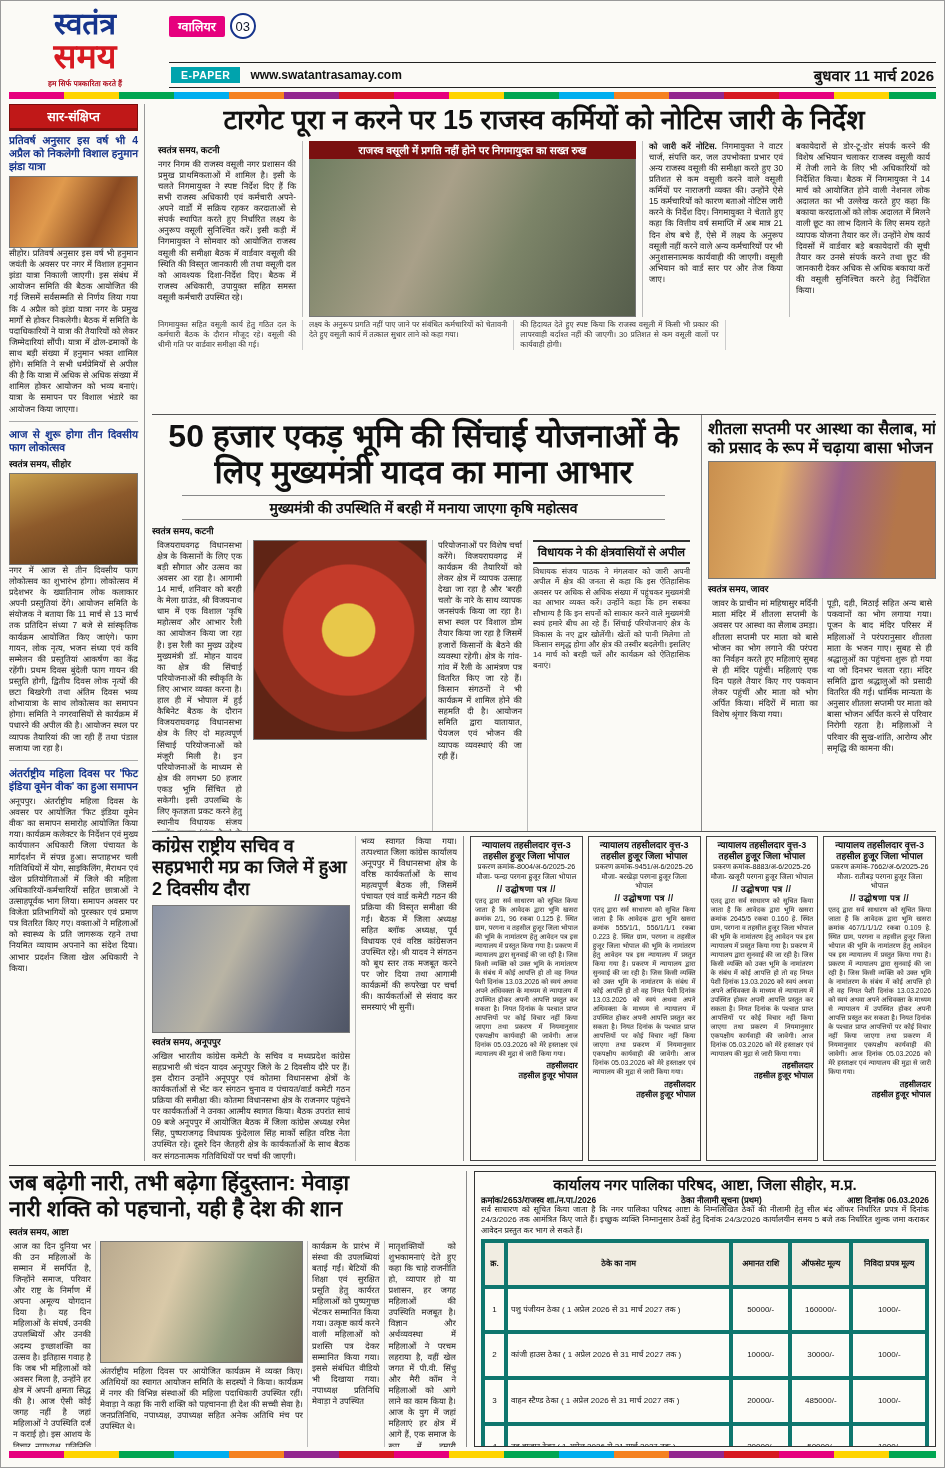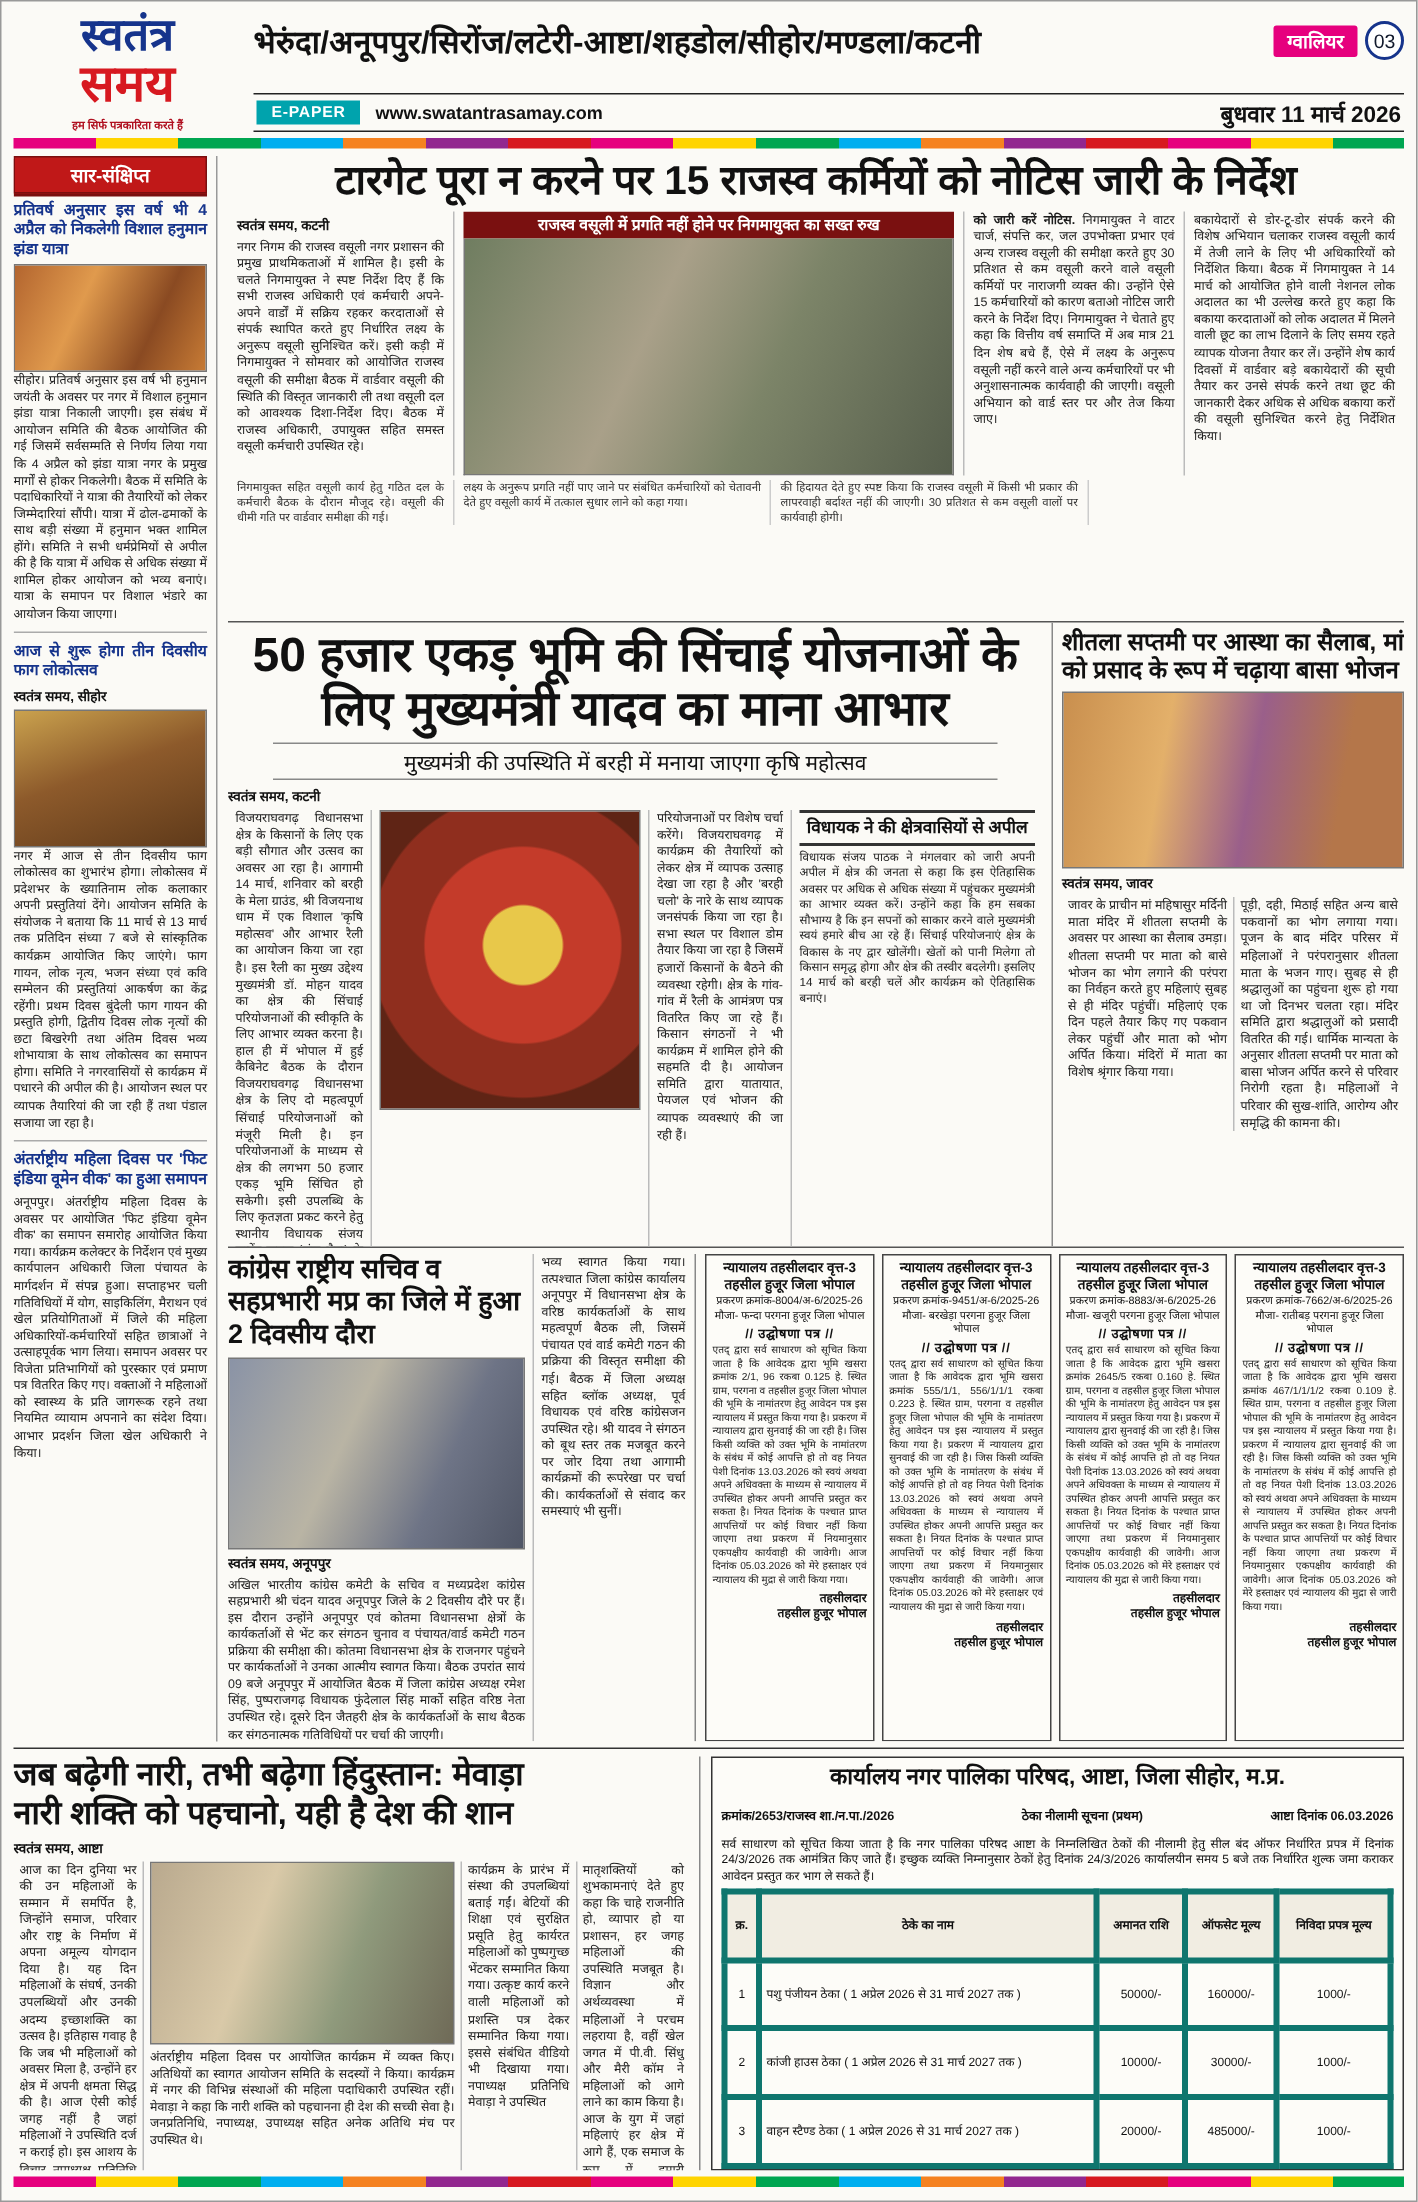--- a/index.html
+++ b/index.html
@@ -46,21 +46,21 @@
 .s1-photo{padding:0 6px}
 .cap-bar{background:#7a1010;color:#fff;font-size:10.5px;font-weight:bold;text-align:center;padding:3px 4px;line-height:1.2}
 .ph-meeting{height:158px;background:linear-gradient(115deg,#6f7d60,#a9a089 38%,#7c8468 62%,#565e4c);border-top:none}
 .s1-caps{display:grid;grid-template-columns:150px 1fr 1fr 1fr;gap:0;margin-top:3px}
 .s1-caps>*{padding:0 6px}
 .s1-caps>*+*{border-left:1px solid #ccc}
 
 .row2{display:grid;grid-template-columns:1fr 234px;gap:0;height:418px;overflow:hidden;border-bottom:1.5px solid #555}
 .story2{padding:4px 6px 0 0;border-right:1px solid #888;padding-right:6px;overflow:hidden}
 .hl2{font-size:32px;line-height:1.12;font-weight:800;text-align:center}
-.subhead{font-size:14px;font-weight:400;text-align:center;border-top:1px solid #888;border-bottom:1px solid #888;padding:2px 0;margin:4px 30px}
+.subhead{font-size:14px;font-weight:700;text-align:center;border-top:1px solid #888;border-bottom:1px solid #888;padding:2px 0;margin:4px 30px}
 .s2-grid{display:grid;grid-template-columns:1fr 185px 1fr 168px;gap:0;margin-top:2px}
 .s2-grid>*{padding:0 5px;overflow:hidden}
 .s2-grid>*+*{border-left:1px solid #bbb}
 .ph-garland{height:200px;background:radial-gradient(circle at 55% 45%,#e8c84a 0 18%,#c43b2a 19% 45%,#8f2e1e 46% 70%,#5f2415 71%);margin-bottom:3px}
 .appeal-t{font-size:11.5px;font-weight:800;text-align:center;border-top:2px solid #333;border-bottom:2px solid #333;padding:3px 1px;margin-bottom:3px;line-height:1.25}
 
 .story3{padding:4px 0 0 6px;overflow:hidden}
 .hl3{font-size:16px;line-height:1.2;font-weight:800;text-align:justify;margin-bottom:4px}
 .ph-temple{height:118px;background:linear-gradient(100deg,#c98f4e,#e3b06a 30%,#9a5f8a 55%,#b4764a 80%);margin-bottom:3px}
 .cols2{display:grid;grid-template-columns:1fr 1fr;gap:0}
@@ -87,21 +87,21 @@
 .bottom{display:grid;grid-template-columns:1fr 462px;gap:7px;height:282px;overflow:hidden;padding-top:5px}
 .story5{border-right:1px solid #888;padding-right:6px;overflow:hidden}
 .hl5{font-size:21.5px;line-height:1.2;font-weight:800}
 .s5-grid{display:grid;grid-template-columns:86px 212px 1fr 1fr;gap:0;margin-top:2px}
 .s5-grid>*{padding:0 4px;overflow:hidden}
 .s5-grid>*+*{border-left:1px solid #bbb}
 .ph-nari{height:122px;background:linear-gradient(110deg,#b9a98e,#d9c9a8 35%,#8f9a7c 65%,#6f6a57);margin-bottom:3px}
 
 .tender{border:1.5px solid #333;padding:4px 6px;overflow:hidden;background:#fdfcf8}
 .t-title{font-size:15px;font-weight:800;text-align:center;line-height:1.2}
-.t-ref{display:flex;justify-content:space-between;font-size:8.4px;font-weight:bold;margin:10px 0}
+.t-ref{display:flex;justify-content:space-between;font-size:8.4px;font-weight:bold;margin:0 0}
 .t-intro{font-size:8px;line-height:1.3;text-align:justify}
 .t-table{width:100%;border-collapse:collapse;margin:3px 0}
 .t-table th,.t-table td{border:4px solid #0f766e;font-size:8px;padding:16px 3px;line-height:1.2}
 .t-table th{font-weight:800;background:#f1ede2}
 .t-table td.num{text-align:center;white-space:nowrap}
 .t-cond{font-size:7px;line-height:1.3}
 .t-cond-t{font-weight:400;font-size:8px}
 .t-cond-i{padding-left:4px}
 .t-sign{display:flex;justify-content:space-between;gap:4px;margin-top:5px}
 .sig{text-align:center;flex:1}
@@ -115,21 +115,20 @@
 <div class="page">
 
   <header class="mast">
     <div class="logo">
       <div class="logo1">स्वतंत्र</div>
       <div class="logo2">समय</div>
       <div class="tagline">हम सिर्फ पत्रकारिता करते हैं</div>
     </div>
     <div class="mast-right">
       <div class="cities-row">
-        <div class="cities">भेरुंदा/अनूपपुर/सिरोंज/लटेरी-आष्टा/शहडोल/सीहोर/मण्डला/कटनी</div>
         <div class="ed-badge">
           <span class="ed-name">ग्वालियर</span>
           <span class="ed-page">03</span>
         </div>
       </div>
       <div class="info-row">
         <span class="epaper">E-PAPER</span>
         <span class="website">www.swatantrasamay.com</span>
         <span class="dateline">बुधवार 11 मार्च 2026</span>
       </div>

